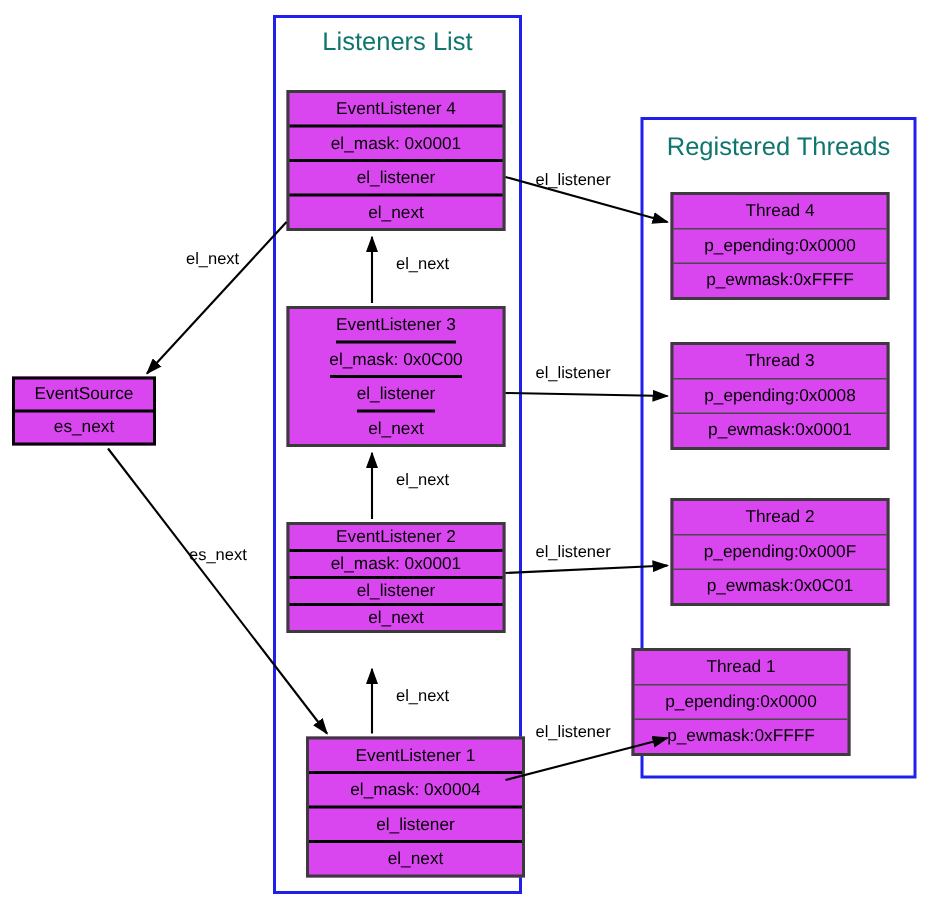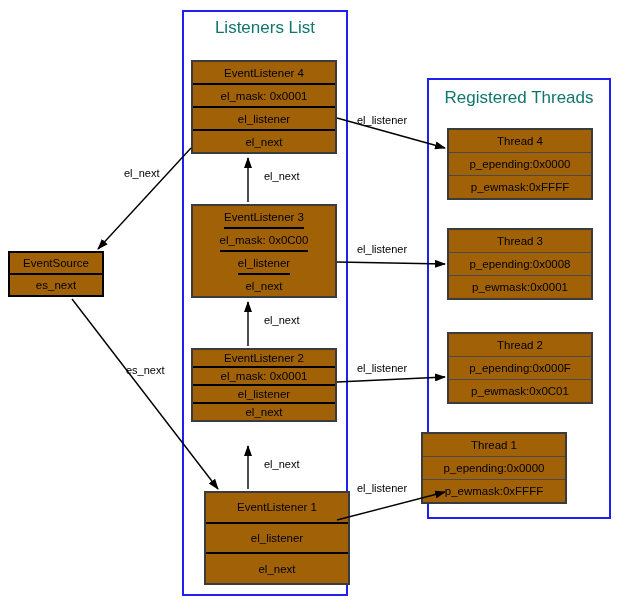--- a/index.html
+++ b/index.html
@@ -32,21 +32,21 @@
     font-size: 17px;
     color: #0f766e;
     white-space: nowrap;
     font-family: "Liberation Sans", sans-serif;
   }
 
   
   .node {
     position: absolute;
     box-sizing: border-box;
-    background: #a16207;
+    background: #d946ef;
     border: 2px solid #3b3b3b;
     display: flex;
     flex-direction: column;
   }
   .node.thick {
     border: 2px solid #000000;
   }
   .node-row {
     flex: 1 1 0;
     display: flex;
@@ -119,20 +119,21 @@
 
   <div class="node" id="node-el2" style="left:191px; top:348px; width:146px; height:74px;">
     <div class="node-row">EventListener 2</div>
     <div class="node-row">el_mask: 0x0001</div>
     <div class="node-row">el_listener</div>
     <div class="node-row">el_next</div>
   </div>
 
   <div class="node" id="node-el1" style="left:204px; top:491px; width:146px; height:94px;">
     <div class="node-row">EventListener 1</div>
+    <div class="node-row">el_mask: 0x0004</div>
     <div class="node-row">el_listener</div>
     <div class="node-row">el_next</div>
   </div>
 
   <div class="node thin-sep" id="node-t4" style="left:447px; top:128px; width:146px; height:72px;">
     <div class="node-row">Thread 4</div>
     <div class="node-row">p_epending:0x0000</div>
     <div class="node-row">p_ewmask:0xFFFF</div>
   </div>
 

